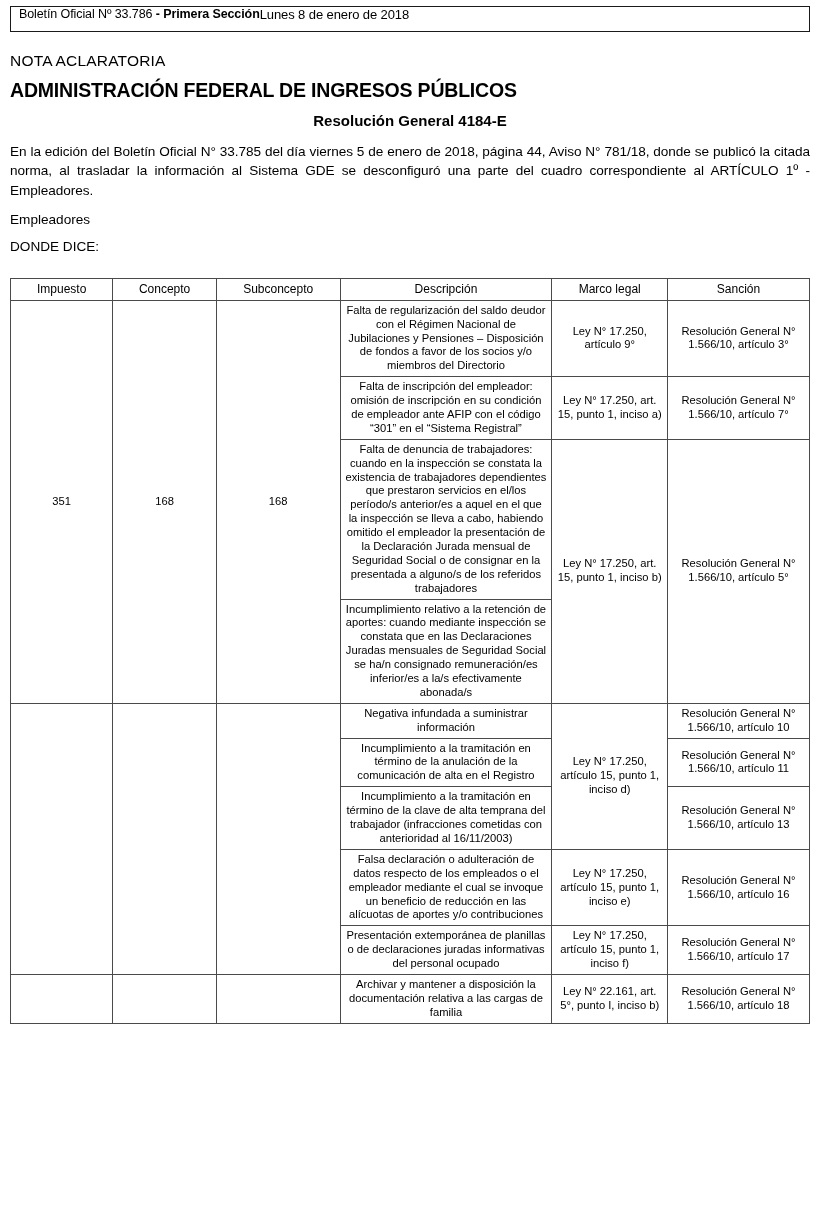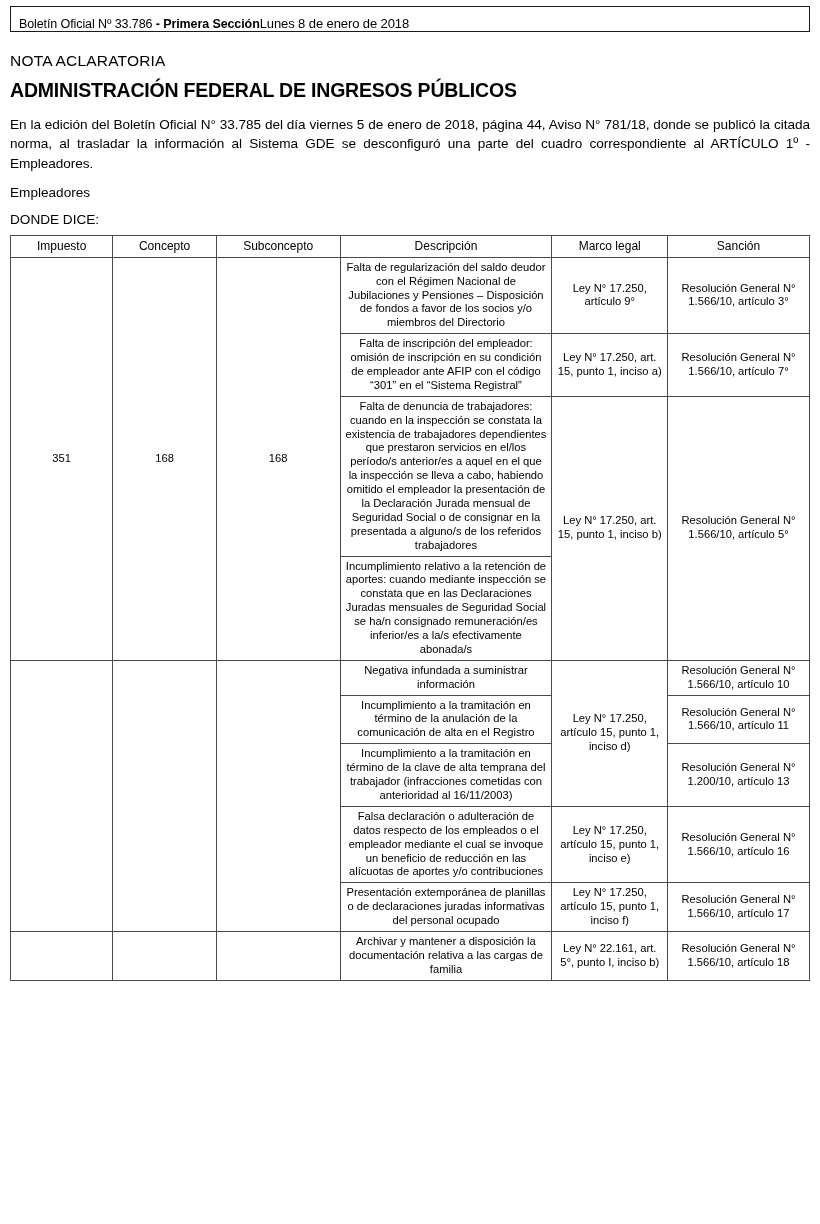--- a/index.html
+++ b/index.html
@@ -21,21 +21,21 @@
     box-sizing: border-box;
     padding: 0 10px;
   }
 
   
   .masthead {
     margin-top: 6px;
     height: 26px;
     border: 1.5px solid #1a1a1a;
     display: flex;
-    align-items: flex-end;
+    align-items: flex-start;
     padding: 0 8px;
     box-sizing: border-box;
   }
   .masthead-left {
     font-size: 12.5px;
     white-space: nowrap;
     letter-spacing: -0.1px;
   }
   .masthead-left .bold { font-weight: bold; }
   .masthead-center {
@@ -82,21 +82,21 @@
     letter-spacing: -0.05px;
   }
   .label-line {
     font-size: 13.6px;
     margin-top: 12px;
   }
   .label-line.second { margin-top: 12px; }
 
   
   table.data {
-    margin-top: 8px;
+    margin-top: 24px;
     width: 100%;
     border-collapse: collapse;
     table-layout: fixed;
     font-size: 11.2px;
   }
   table.data th,
   table.data td {
     border: 1px solid #4a4a4a;
     text-align: center;
     vertical-align: middle;
@@ -124,20 +124,21 @@
 <div class="page">
 
   <div class="masthead">
     <div class="masthead-left"><span>Boletín Oficial Nº 33.786</span><span class="bold"> - Primera Sección</span>
     </div>
     <div class="masthead-right">Lunes 8 de enero de 2018</div>
   </div>
 
   <div class="nota-title">NOTA ACLARATORIA</div>
   <div class="org-title">ADMINISTRACIÓN FEDERAL DE INGRESOS PÚBLICOS</div>
+  <div class="res-title">Resolución General 4184-E</div>
 
   <div class="intro">En la edición del Boletín Oficial N° 33.785 del día viernes 5 de enero de 2018, página 44, Aviso N° 781/18, donde se publicó la citada norma, al trasladar la información al Sistema GDE se desconfiguró una parte del cuadro correspondiente al ARTÍCULO 1º - Empleadores.</div>
 
   <div class="label-line second">Empleadores</div>
   <div class="label-line">DONDE DICE:</div>
 
   <table class="data">
     <colgroup>
       <col class="col-imp">
         <col class="col-con">
@@ -187,21 +188,21 @@
         <td class="sep-top">Negativa infundada a suministrar información</td>
         <td class="mid sep-top" rowspan="3">Ley N° 17.250, artículo 15, punto 1, inciso d)</td>
         <td class="sep-top">Resolución General N° 1.566/10, artículo 10</td>
       </tr>
       <tr>
         <td>Incumplimiento a la tramitación en término de la anulación de la comunicación de alta en el Registro</td>
         <td>Resolución General N° 1.566/10, artículo 11</td>
       </tr>
       <tr>
         <td>Incumplimiento a la tramitación en término de la clave de alta temprana del trabajador (infracciones cometidas con anterioridad al 16/11/2003)</td>
-        <td>Resolución General N° 1.200/10, artículo 13</td>
+        <td>Resolución General N° 1.566/10, artículo 13</td>
       </tr>
       <tr>
         <td>Falsa declaración o adulteración de datos respecto de los empleados o el empleador mediante el cual se invoque un beneficio de reducción en las alícuotas de aportes y/o contribuciones</td>
         <td>Ley N° 17.250, artículo 15, punto 1, inciso e)</td>
         <td>Resolución General N° 1.566/10, artículo 16</td>
       </tr>
       <tr>
         <td>Presentación extemporánea de planillas o de declaraciones juradas informativas del personal ocupado</td>
         <td>Ley N° 17.250, artículo 15, punto 1, inciso f)</td>
         <td>Resolución General N° 1.566/10, artículo 17</td>

